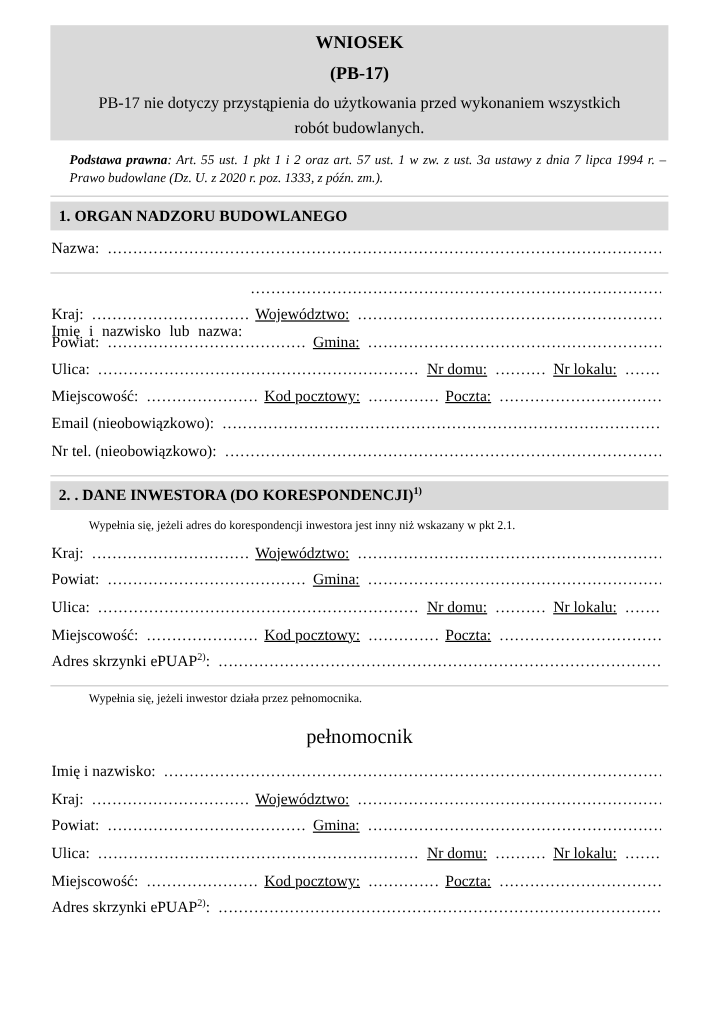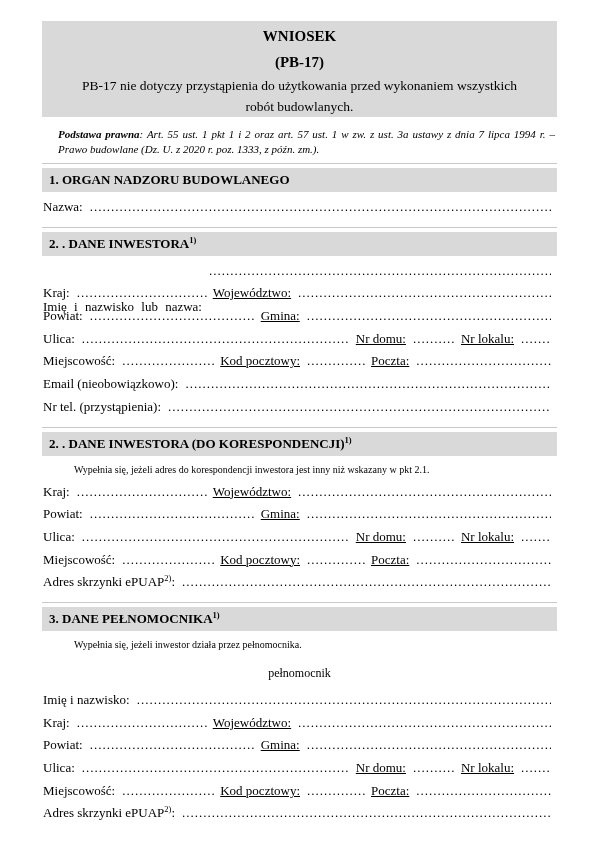--- a/index.html
+++ b/index.html
@@ -41,21 +41,21 @@
   .f165 { flex:0 0 165px; }
   .f268 { flex:0 0 268px; }
   .f42  { flex:0 0 42px; }
   .f92  { flex:0 0 92px; }
   .f58  { flex:0 0 58px; }
 
   
   .note { font-size:10px; line-height:13px; margin:0 0 8px 32px; }
 
   
-  .cols { display:flex; justify-content:center; gap:88px; font-size:12px; margin:15px 0 11px 0; }
+  .cols { display:flex; justify-content:center; gap:88px; font-size:17px; margin:15px 0 11px 0; }
 </style>
 </head>
 <body>
 
 <div class="content">
 
   <div class="title-box">
     <div class="t-bold">WNIOSEK</div>
     <div class="t-bold">(PB-17)</div>
     <div class="t-note">PB-17 nie dotyczy przystąpienia do użytkowania przed wykonaniem wszystkich robót budowlanych.</div>
@@ -64,21 +64,20 @@
   <p class="legal"><b>Podstawa prawna</b><span>: Art. 55 ust. 1 pkt 1 i 2 oraz art. 57 ust. 1 w zw. z ust. 3a ustawy z dnia 7 lipca 1994 r. – Prawo budowlane (Dz. U. z 2020 r. poz. 1333, z późn. zm.).</span></p>
 
   <div class="rule"></div>
   <div class="bar"><span>1. ORGAN NADZORU BUDOWLANEGO</span></div>
   <div class="row">
     <span class="lbl">Nazwa:</span>
       <span class="d">................................................................................................................................................................................................................................................................................................................................................................................................................</span>
   </div>
 
   <div class="rule"></div>
-  <div class="bar"><span>2. . DANE INWESTORA</span><sup>1)</sup></div>
   <div class="row">
     <span class="lbl ws">Imię i nazwisko lub nazwa:</span>
       <span class="d">................................................................................................................................................................................................................................................................................................................................................................................................................</span>
   </div>
   <div class="row">
     <span class="lbl">Kraj:</span>
       <span class="d f130">................................................................................................................................................................................................................................................................................................................................................................................................................</span>
       <span class="lbl">Województwo:</span>
       <span class="d">................................................................................................................................................................................................................................................................................................................................................................................................................</span>
   </div>
@@ -102,21 +101,21 @@
       <span class="lbl">Kod pocztowy:</span>
       <span class="d f58">................................................................................................................................................................................................................................................................................................................................................................................................................</span>
       <span class="lbl">Poczta:</span>
       <span class="d">................................................................................................................................................................................................................................................................................................................................................................................................................</span>
   </div>
   <div class="row">
     <span class="lbl">Email  (nieobowiązkowo):</span>
       <span class="d">................................................................................................................................................................................................................................................................................................................................................................................................................</span>
   </div>
   <div class="row">
-    <span class="lbl">Nr tel. (przystąpienia):</span>
+    <span class="lbl">Nr tel. (nieobowiązkowo):</span>
       <span class="d">................................................................................................................................................................................................................................................................................................................................................................................................................</span>
   </div>
 
   <div class="rule"></div>
   <div class="bar"><span>2. . DANE INWESTORA (DO KORESPONDENCJI)</span><sup>1)</sup></div>
   <div class="note">Wypełnia się, jeżeli adres do korespondencji inwestora jest inny niż wskazany w pkt 2.1.</div>
   <div class="row">
     <span class="lbl">Kraj:</span>
       <span class="d f130">................................................................................................................................................................................................................................................................................................................................................................................................................</span>
       <span class="lbl">Województwo:</span>
@@ -143,21 +142,20 @@
       <span class="d f58">................................................................................................................................................................................................................................................................................................................................................................................................................</span>
       <span class="lbl">Poczta:</span>
       <span class="d">................................................................................................................................................................................................................................................................................................................................................................................................................</span>
   </div>
   <div class="row">
     <span class="lbl"><span>Adres skrzynki ePUAP</span><sup>2)</sup><span>:</span></span>
       <span class="d">................................................................................................................................................................................................................................................................................................................................................................................................................</span>
   </div>
 
   <div class="rule"></div>
-  <div class="bar"><span>3. DANE PEŁNOMOCNIKA</span><sup>1)</sup></div>
   <div class="note">Wypełnia się, jeżeli inwestor działa przez pełnomocnika.</div>
   <div class="cols">
     <span>pełnomocnik</span>
   </div>
   <div class="row">
     <span class="lbl">Imię i nazwisko:</span>
       <span class="d">................................................................................................................................................................................................................................................................................................................................................................................................................</span>
   </div>
   <div class="row">
     <span class="lbl">Kraj:</span>

